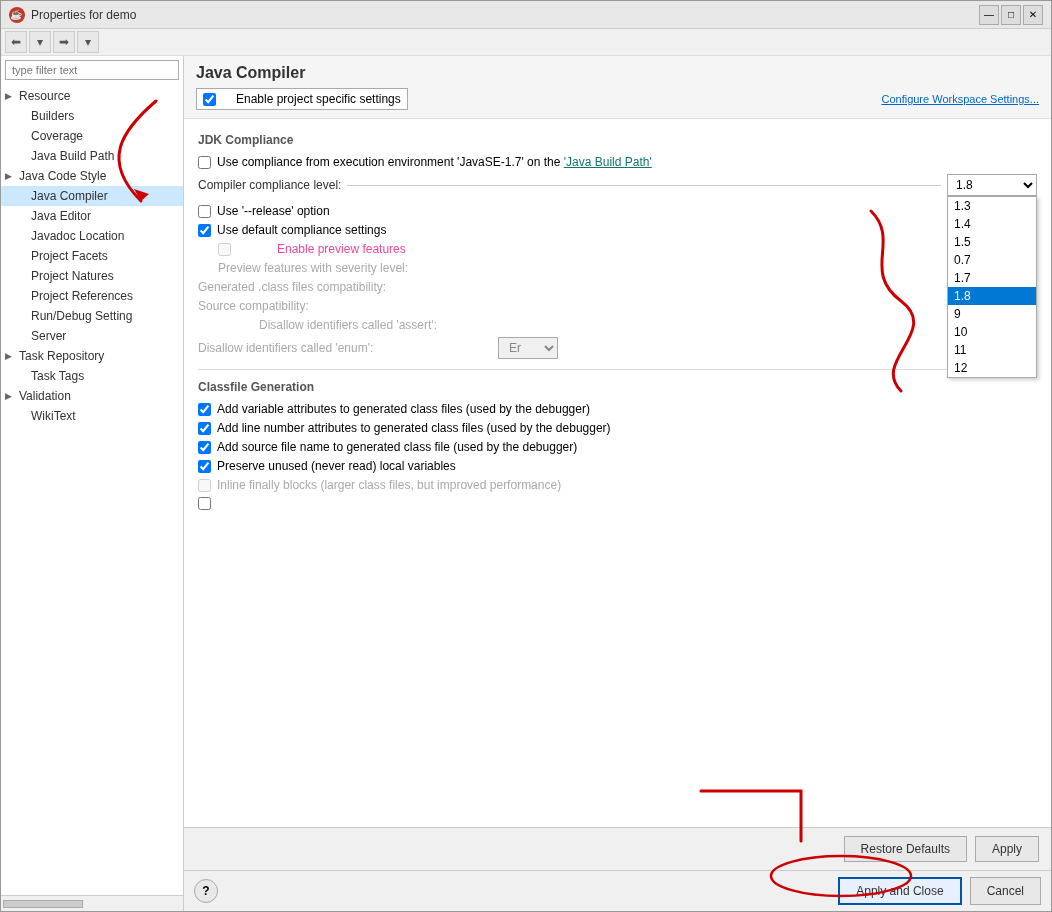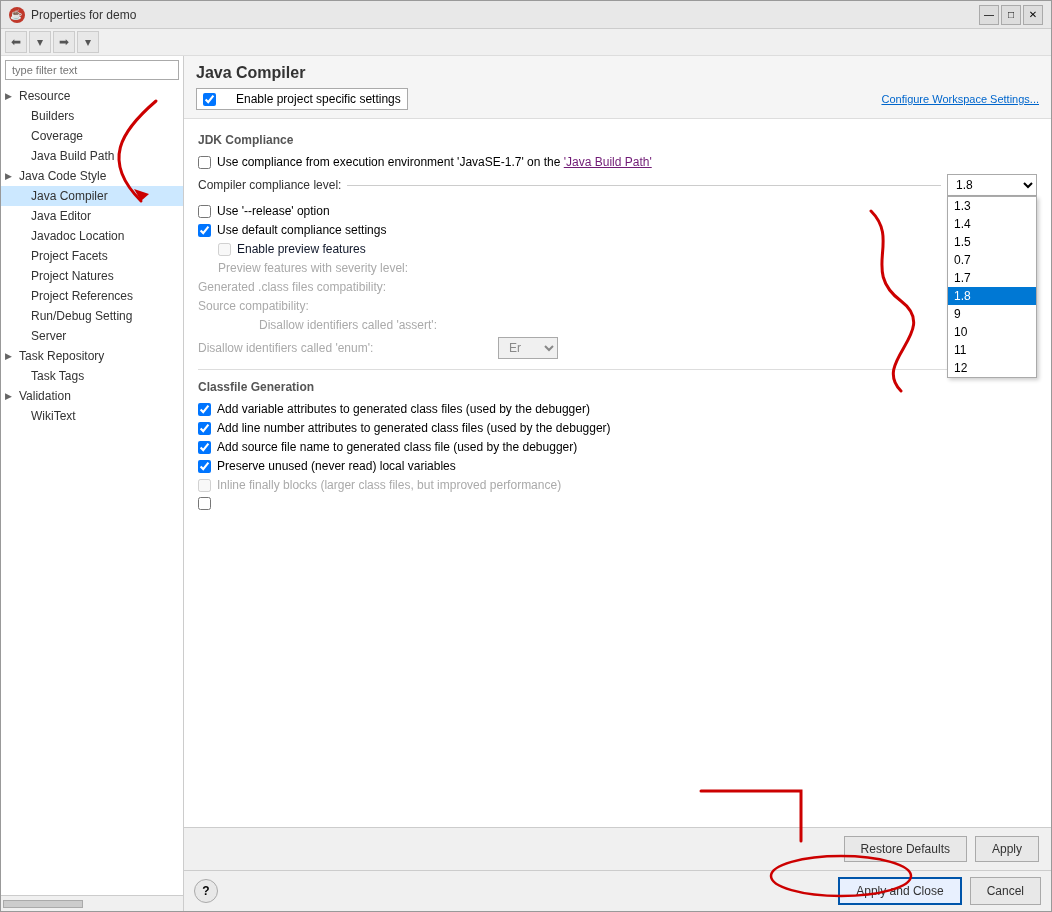--- a/index.html
+++ b/index.html
@@ -300,21 +300,21 @@
       background: #e8e8e8;
       cursor: pointer;
       display: flex;
       align-items: center;
       justify-content: center;
       font-size: 12px;
       color: #555;
     }
 
     .jdk-link {
-      color: #701a75;
+      color: #0f766e;
       text-decoration: underline;
       cursor: pointer;
     }
 
     .help-btn {
       width: 24px;
       height: 24px;
       border: 1px solid #aaa;
       background: #e8e8e8;
       border-radius: 50%;
@@ -521,21 +521,21 @@
           <label for="useRelease">Use '--release' option</label>
         </div>
 
         <div class="checkbox-row">
           <input type="checkbox" id="useDefault" checked="" style="">
           <label for="useDefault">Use default compliance settings</label>
         </div>
 
         <div class="checkbox-row indented" style="margin-left: 20px;">
           <input type="checkbox" id="enablePreview" disabled="" style="">
-          <label for="enablePreview" style="color:#0f172a;">Enable preview features</label>
+          <label for="enablePreview" style="color:#ec4899;margin-left:40px;">Enable preview features</label>
         </div>
 
         <div style="display:flex; align-items:center; margin-bottom:5px; margin-left:20px;">
           <span style="color:#aaa;">Preview features with severity level:</span>
         </div>
 
         <div style="display:flex; align-items:center; margin-bottom:5px;">
           <span style="color:#aaa; min-width:300px;">Generated .class files compatibility:</span>
         </div>
 

